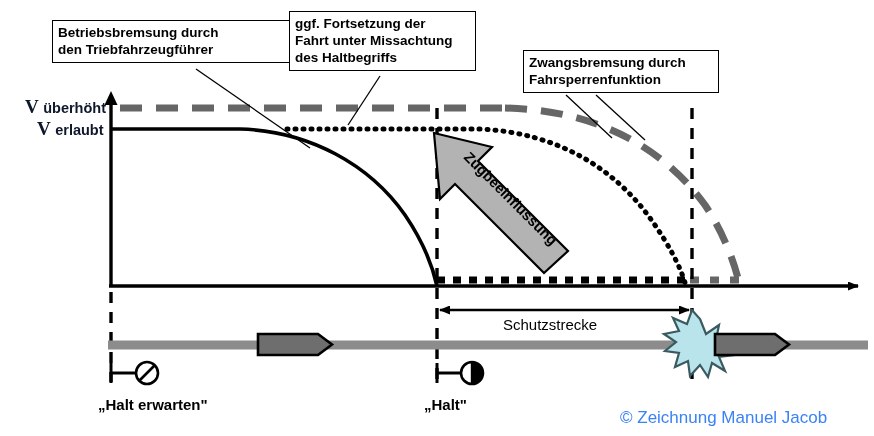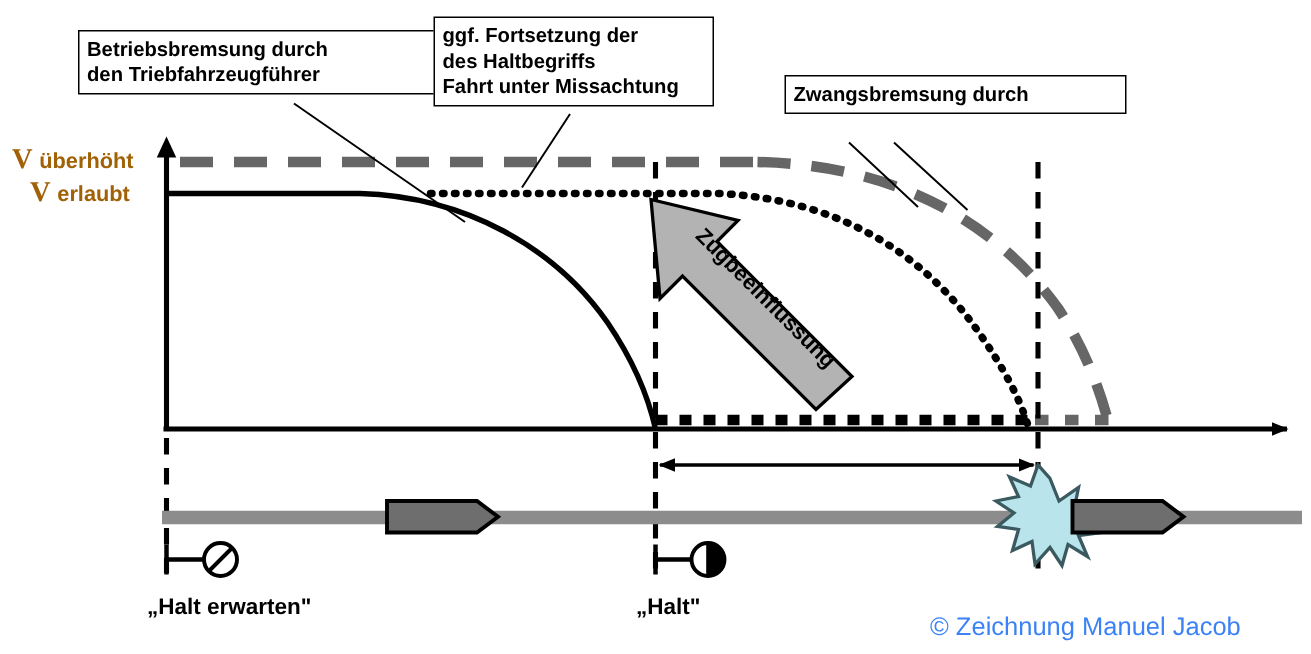--- a/index.html
+++ b/index.html
@@ -7,22 +7,22 @@
        font-family:"Liberation Sans", sans-serif;}
   #stage{position:relative;width:874px;height:436px;background:#fff;}
   #svgroot{position:absolute;left:0;top:0;width:874px;height:436px;}
 
   .calloutbox{position:absolute;background:#fff;border:1.6px solid #000;
       box-sizing:border-box;padding:3px 5px 4px 5px;
       font-weight:bold;font-size:13.5px;line-height:17px;color:#000;
       font-family:"Liberation Sans", sans-serif;}
   .calloutbox div{white-space:nowrap;}
 
-  .axlabel{position:absolute;color:#a16207;white-space:nowrap;
-      font-family:"Liberation Sans", sans-serif;}
+  .axlabel{position:absolute;color:#0f172a;white-space:nowrap;
+      font-family:"Liberation Sans", sans-serif;margin-left:17px;}
   .axlabel .big{font-size:19px;font-weight:bold;
       font-family:"Liberation Serif", serif;}
   .axlabel .small{font-size:14.5px;font-weight:bold;}
 
   .plainlabel{position:absolute;color:#000;white-space:nowrap;
       font-size:15px;font-family:"Liberation Sans", sans-serif;}
   .boldlabel{position:absolute;color:#000;white-space:nowrap;
       font-size:15px;font-weight:bold;font-family:"Liberation Sans", sans-serif;}
   .copy{position:absolute;color:#3b82f6;white-space:nowrap;font-size:17px;
       font-family:"Liberation Sans", sans-serif;}
@@ -109,37 +109,39 @@
     </g>
   </svg>
 
   <div class="calloutbox" style="left:52px;top:20px;width:250px;">
     <div>Betriebsbremsung  durch</div>
     <div>den  Triebfahrzeugführer</div>
   </div>
 
   <div class="calloutbox" style="left:289px;top:11px;width:187px;">
     <div>ggf. Fortsetzung  der</div>
+    <div>Fahrt unter Missachtung</div>
     <div>des Haltbegriffs</div>
-    <div>Fahrt unter Missachtung</div>
   </div>
 
-  <div class="calloutbox" style="left:523px;top:50px;width:228px;">
+  <div class="calloutbox" style="left:523px;top:50px;width:196px;">
     <div>Zwangsbremsung  durch</div>
+    <div>Fahrsperrenfunktion</div>
   </div>
 
   <div class="axlabel" style="left:8px;top:96px;">
     <span class="big">V</span>
     <span class="small">überhöht</span>
   </div>
 
   <div class="axlabel" style="left:20px;top:118px;">
     <span class="big">V</span>
     <span class="small">erlaubt</span>
   </div>
 
+  <div class="plainlabel" style="left:503px;top:316px;">Schutzstrecke</div>
 
   <div class="boldlabel" style="left:98px;top:396px;">„Halt erwarten"</div>
   <div class="boldlabel" style="left:424px;top:396px;">„Halt"</div>
 
   <div class="copy" style="left:620px;top:408px;">© Zeichnung Manuel Jacob</div>
 
 </div>
 
 </body></html>

